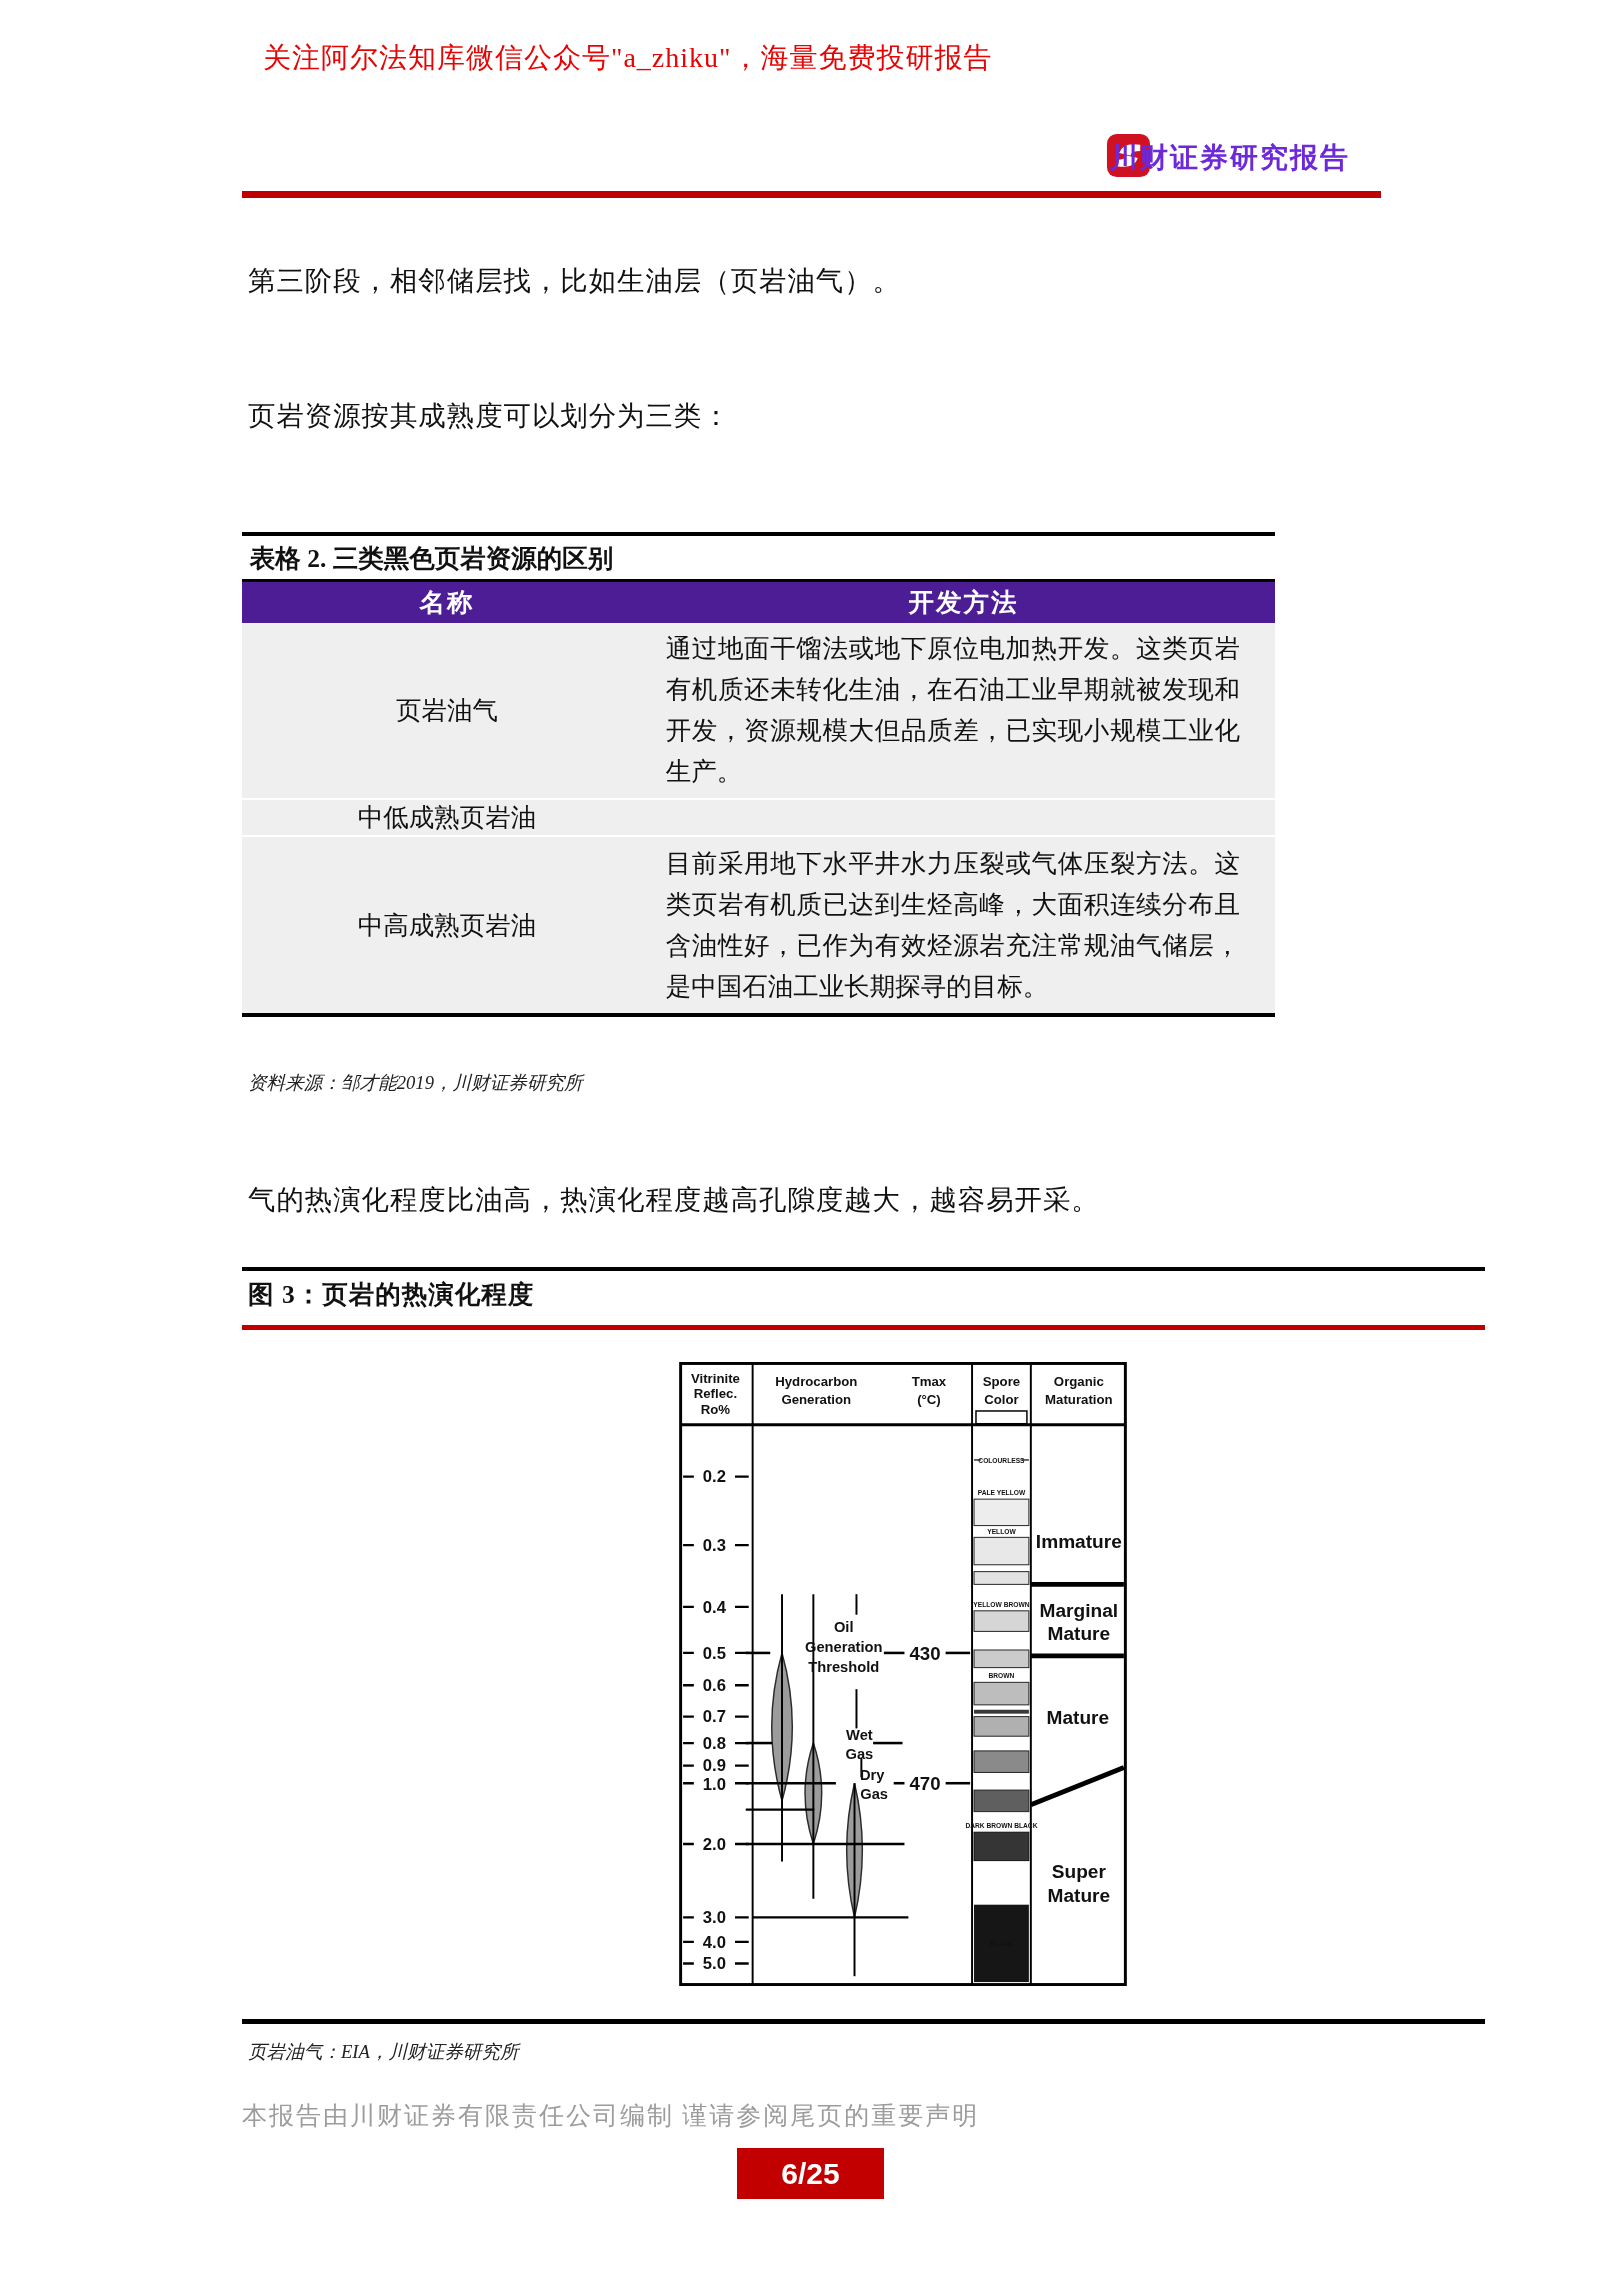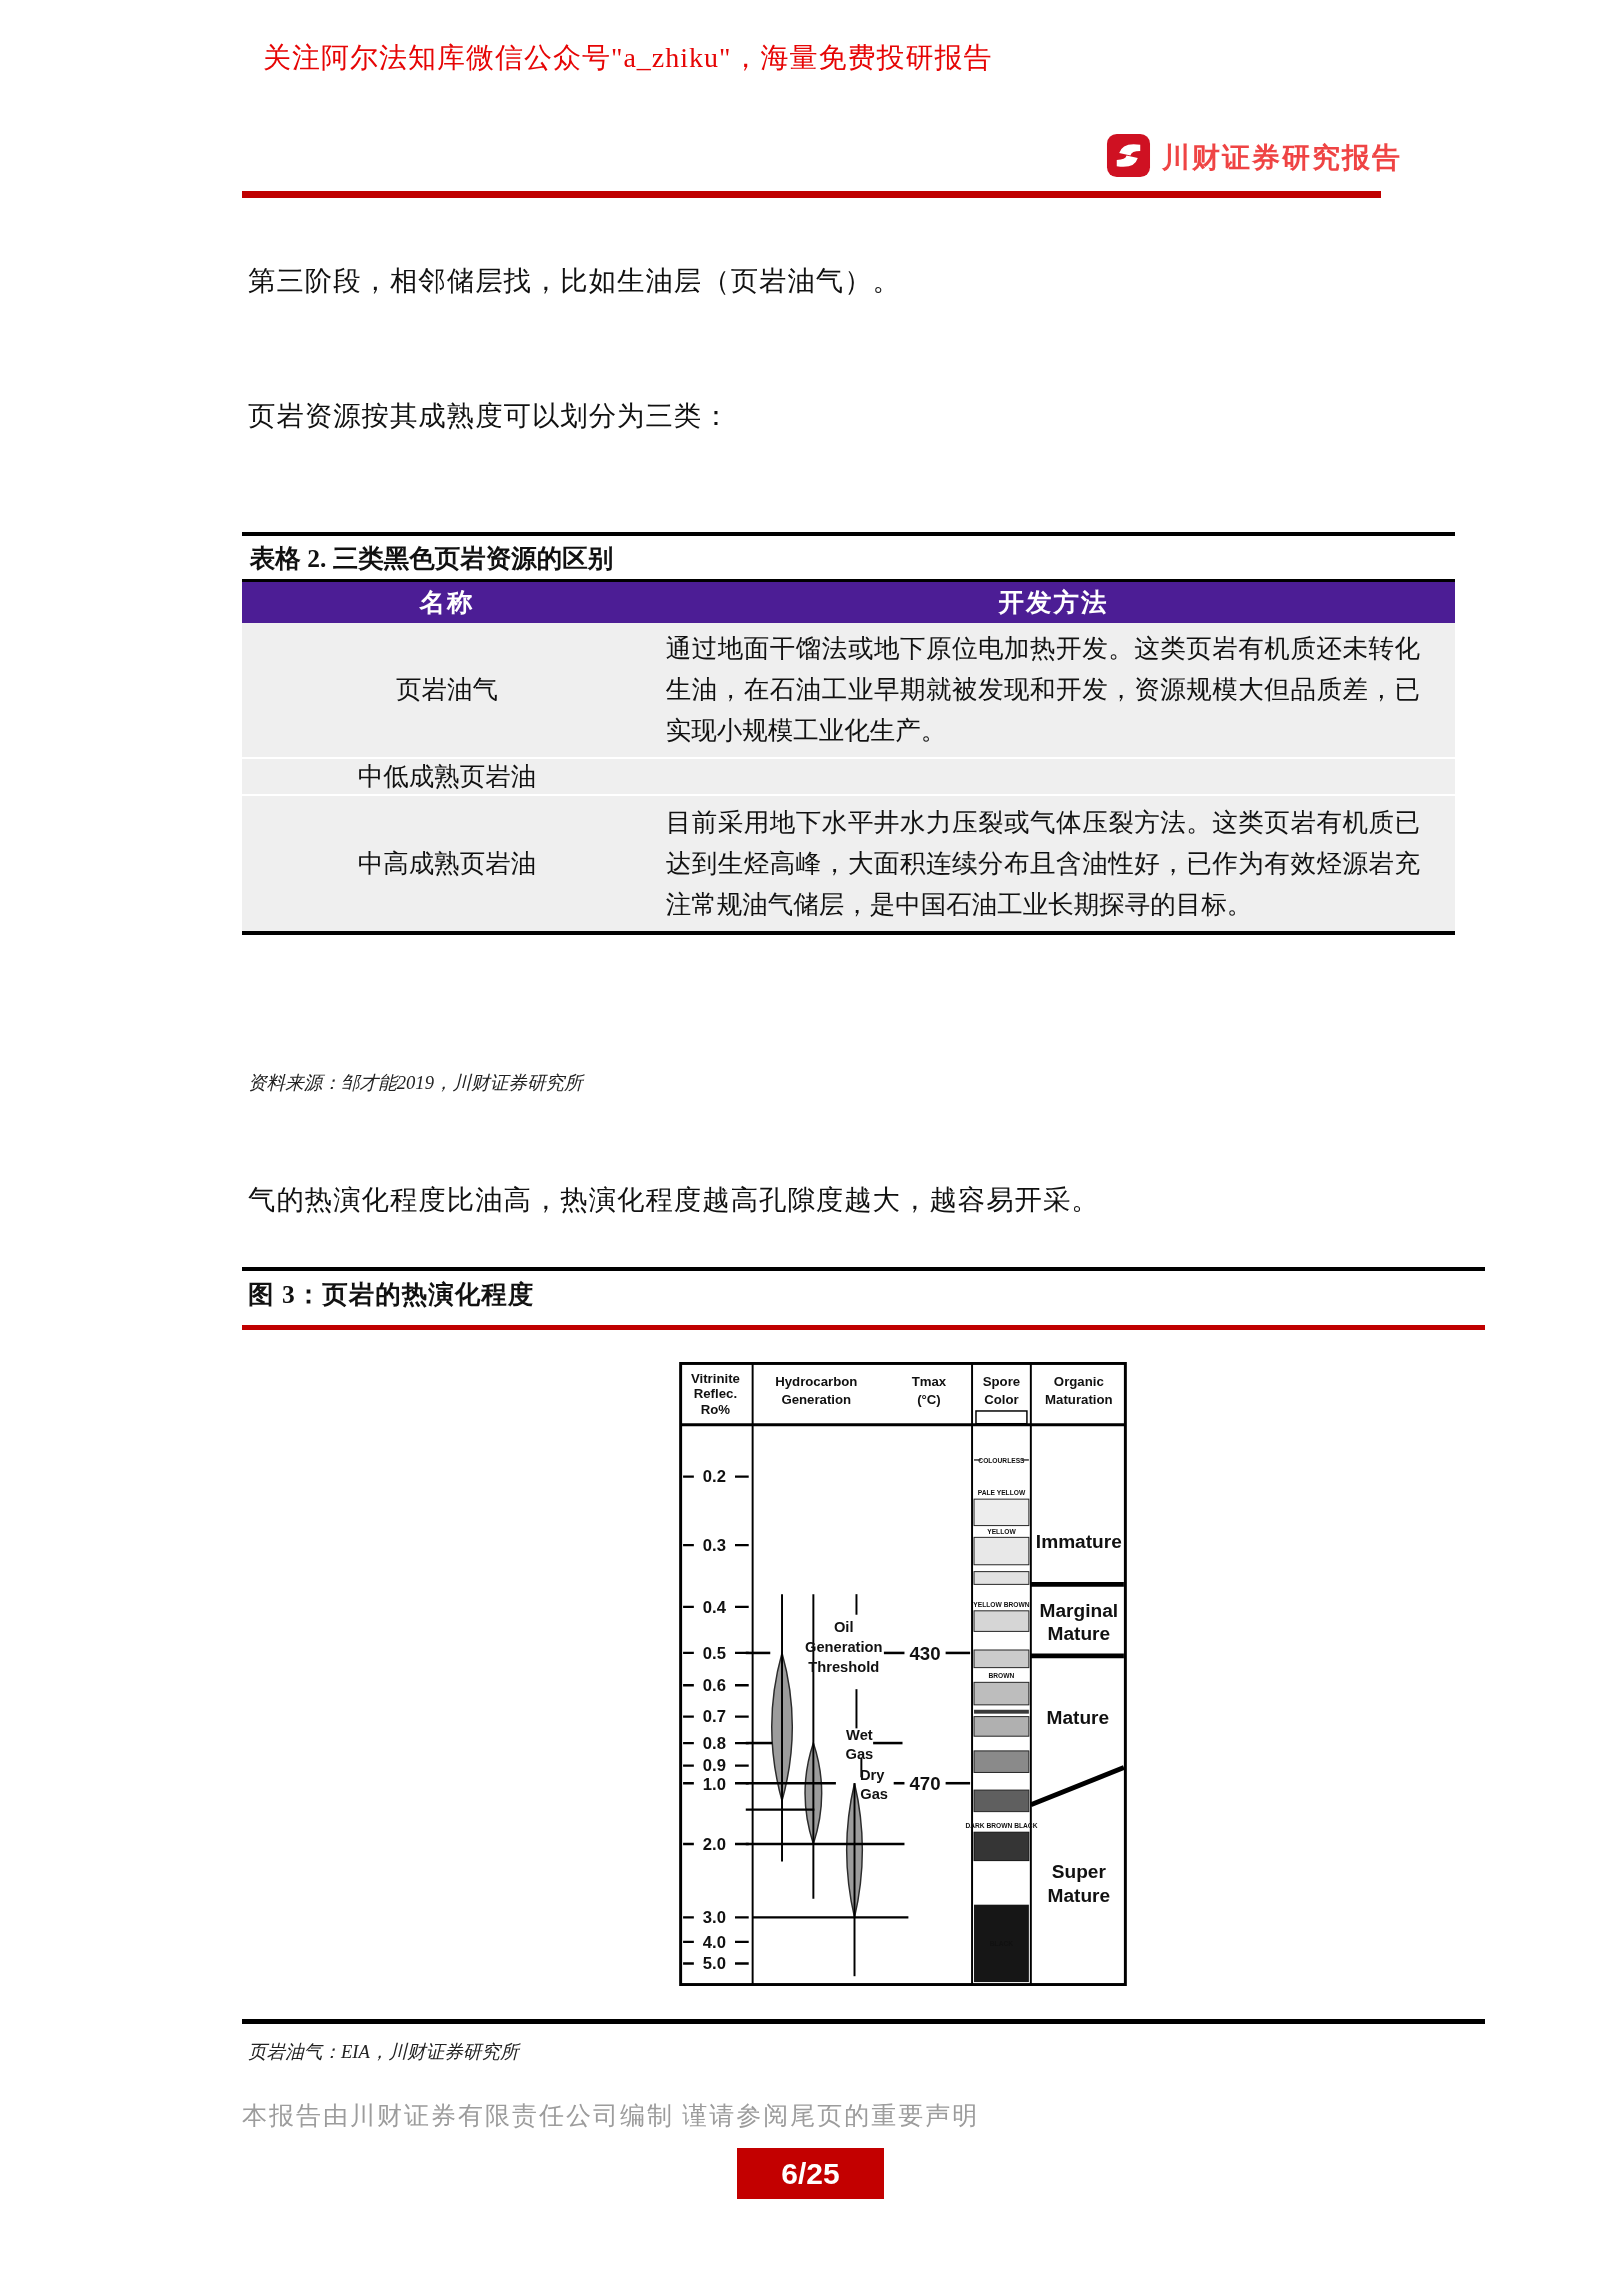--- a/index.html
+++ b/index.html
@@ -2,27 +2,27 @@
 <html><head>
 <meta charset="utf-8">
 <style>
   html,body{margin:0;padding:0;background:#ffffff;}
   .page{position:relative;width:1621px;height:2293px;background:#fff;margin:0 auto;overflow:hidden;
         font-family:"Liberation Serif",serif;color:#111;}
   .abs{position:absolute;}
   
   .promo{left:263px;top:39px;font-size:28px;color:#e60505;letter-spacing:1px;white-space:nowrap;}
   .brand-logo{left:1106px;top:133px;width:45px;height:45px;}
-  .brand-title{left:1162px;top:139px;font-size:28px;font-weight:bold;color:#ef4444;letter-spacing:2px;white-space:nowrap;}
+  .brand-title{left:1110px;top:139px;font-size:28px;font-weight:bold;color:#6d28d9;letter-spacing:2px;white-space:nowrap;}
   .rule-top{left:242px;top:191px;width:1139px;height:6.9px;background:#c00000;}
   
   .para{left:248px;font-size:27.4px;letter-spacing:1px;white-space:nowrap;}
   .p1{top:263px;} .p2{top:398px;} .p3{top:1182px;}
   
-  .tbl{left:242px;top:532px;width:1213px;}
+  .tbl{left:242px;top:532px;width:1033px;}
   .tbl-topbar{height:3.9px;background:#000;}
   .tbl-caption{padding:4.9px 0 2.9px 7.8px;font-size:25.5px;font-weight:bold;}
   .tbl-midbar{height:2.9px;background:#000;}
   .tbl-header{display:flex;height:41px;background:#4c1d95;color:#fff;font-weight:bold;font-size:25.5px;}
   .th-name{width:410px;display:flex;align-items:center;justify-content:center;letter-spacing:2px;}
   .th-method{flex:1;display:flex;align-items:center;justify-content:center;letter-spacing:2px;}
   .tbl-row{display:flex;background:#efefef;}
   .tbl-row + .tbl-row{border-top:2px solid #fff;}
   .cell-name{width:410px;display:flex;align-items:center;justify-content:center;font-size:25.5px;}
   .cell-desc{flex:1;font-size:25.5px;line-height:41px;padding:5.9px 35px 5.9px 13.7px;text-align:justify;}

